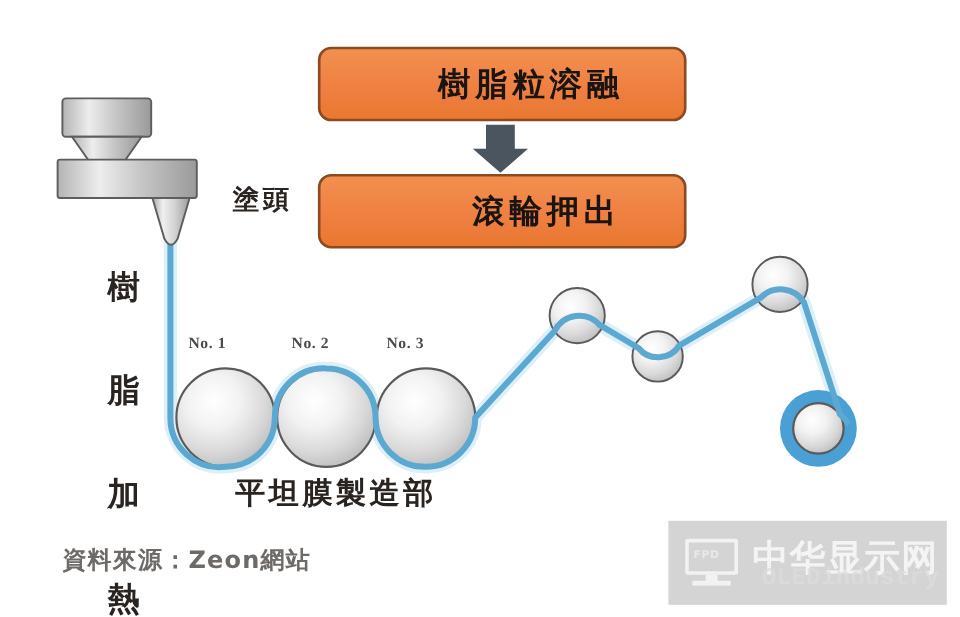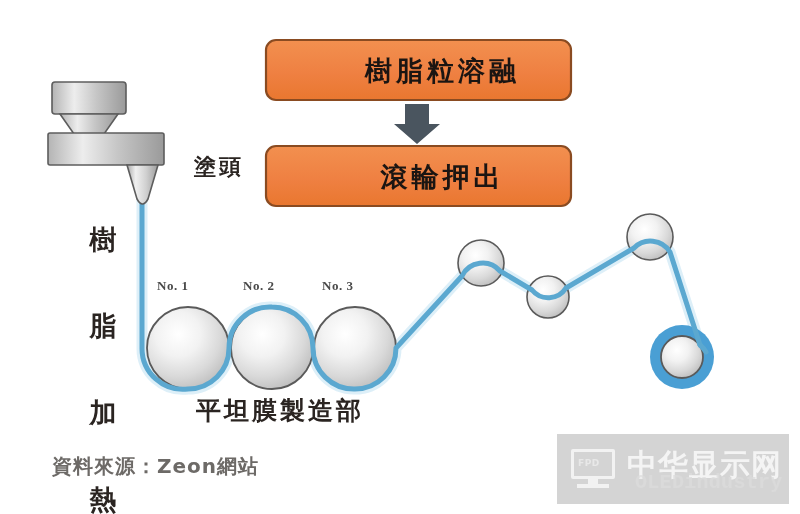--- a/index.html
+++ b/index.html
@@ -310,21 +310,21 @@
       <path d="M 60 114 L 118 114 L 104 134 L 74 134 Z" fill="url(#metalGradH)" stroke="#5d5d5d" stroke-width="1.6"></path>
 
       <rect x="48" y="133" width="116" height="32" rx="2" ry="2" fill="url(#metalGradH)" stroke="#5d5d5d" stroke-width="1.6"></rect>
 
       <path d="M 127 165 L 158 165 L 148 199 Q 142.5 209 137 199 Z" fill="url(#coneGrad)" stroke="#5d5d5d" stroke-width="1.6"></path>
     </g>
   </svg>
 
   <div class="txt cjk" id="box1-label" style="left:266px; top:57px; width:305px;">樹脂粒溶融</div>
 
-  <div class="txt cjk" id="box2-label" style="left:266px; top:163px; width:305px;">滾輪押出</div>
+  <div class="txt cjk" id="box2-label" style="left:279px; top:163px; width:305px;">滾輪押出</div>
 
   <div class="txt cjk" id="vertical-resin-label">
     <span>樹</span>
     <span>脂</span>
     <span>加</span>
     <span>熱</span>
     
     
   </div>
 

